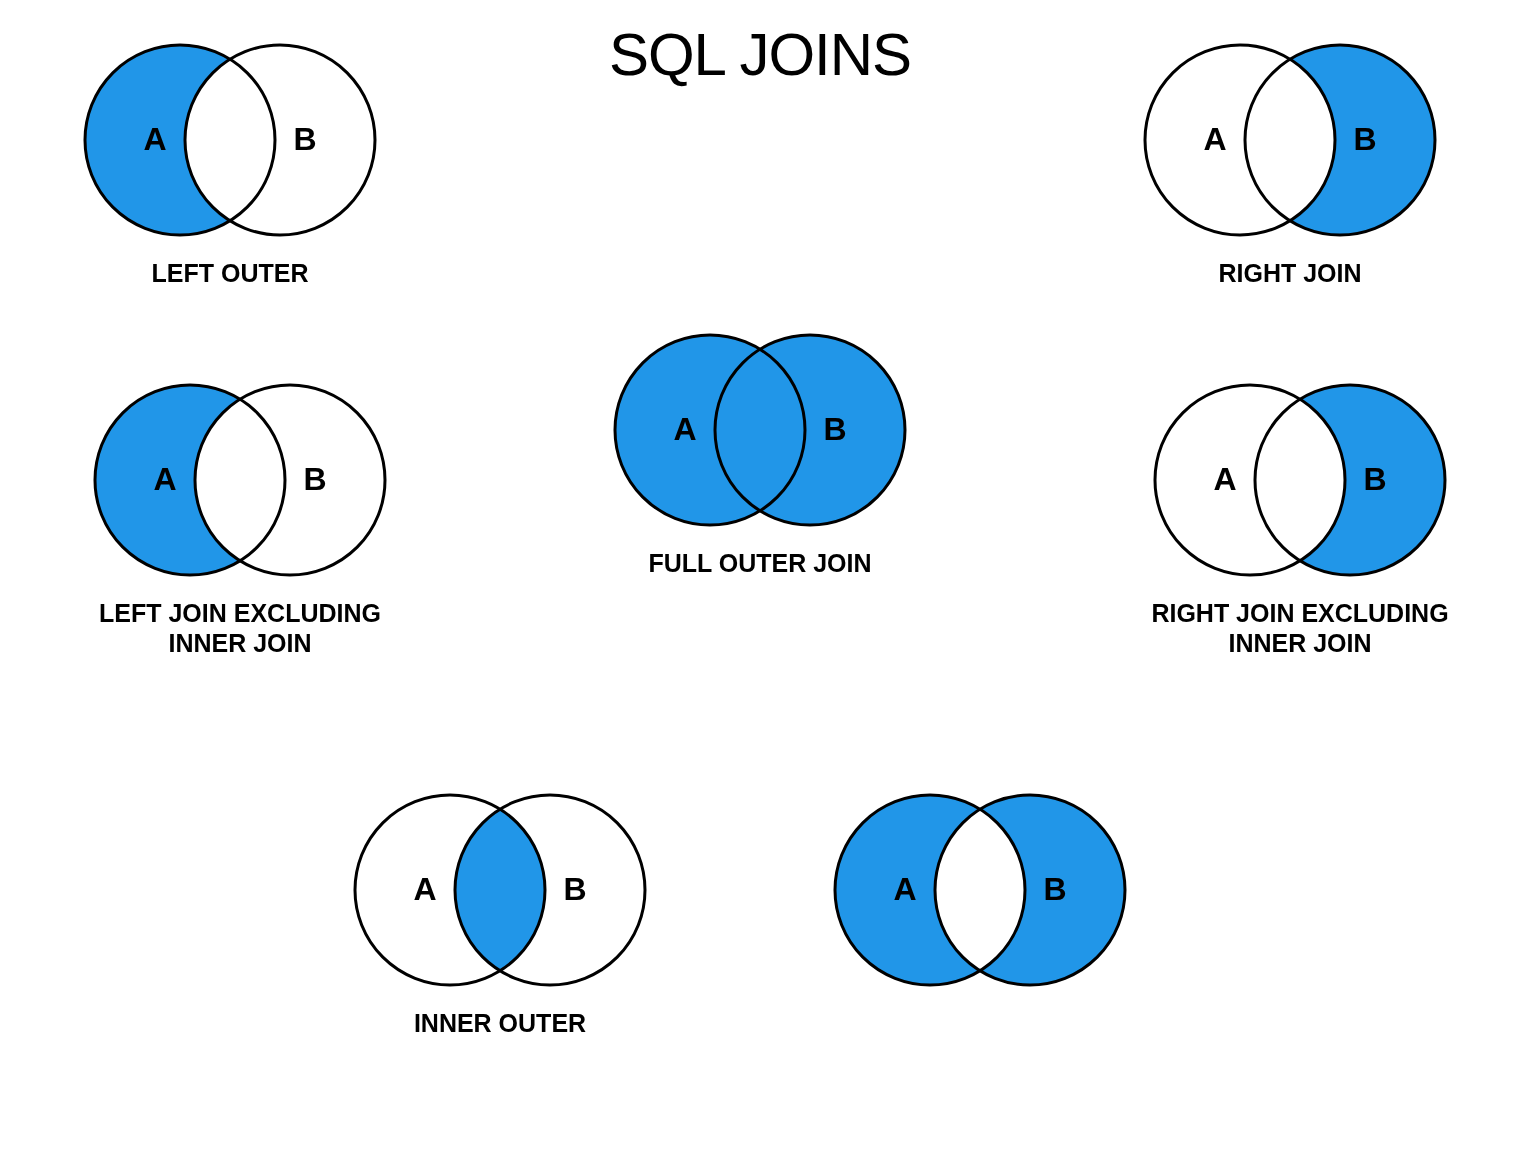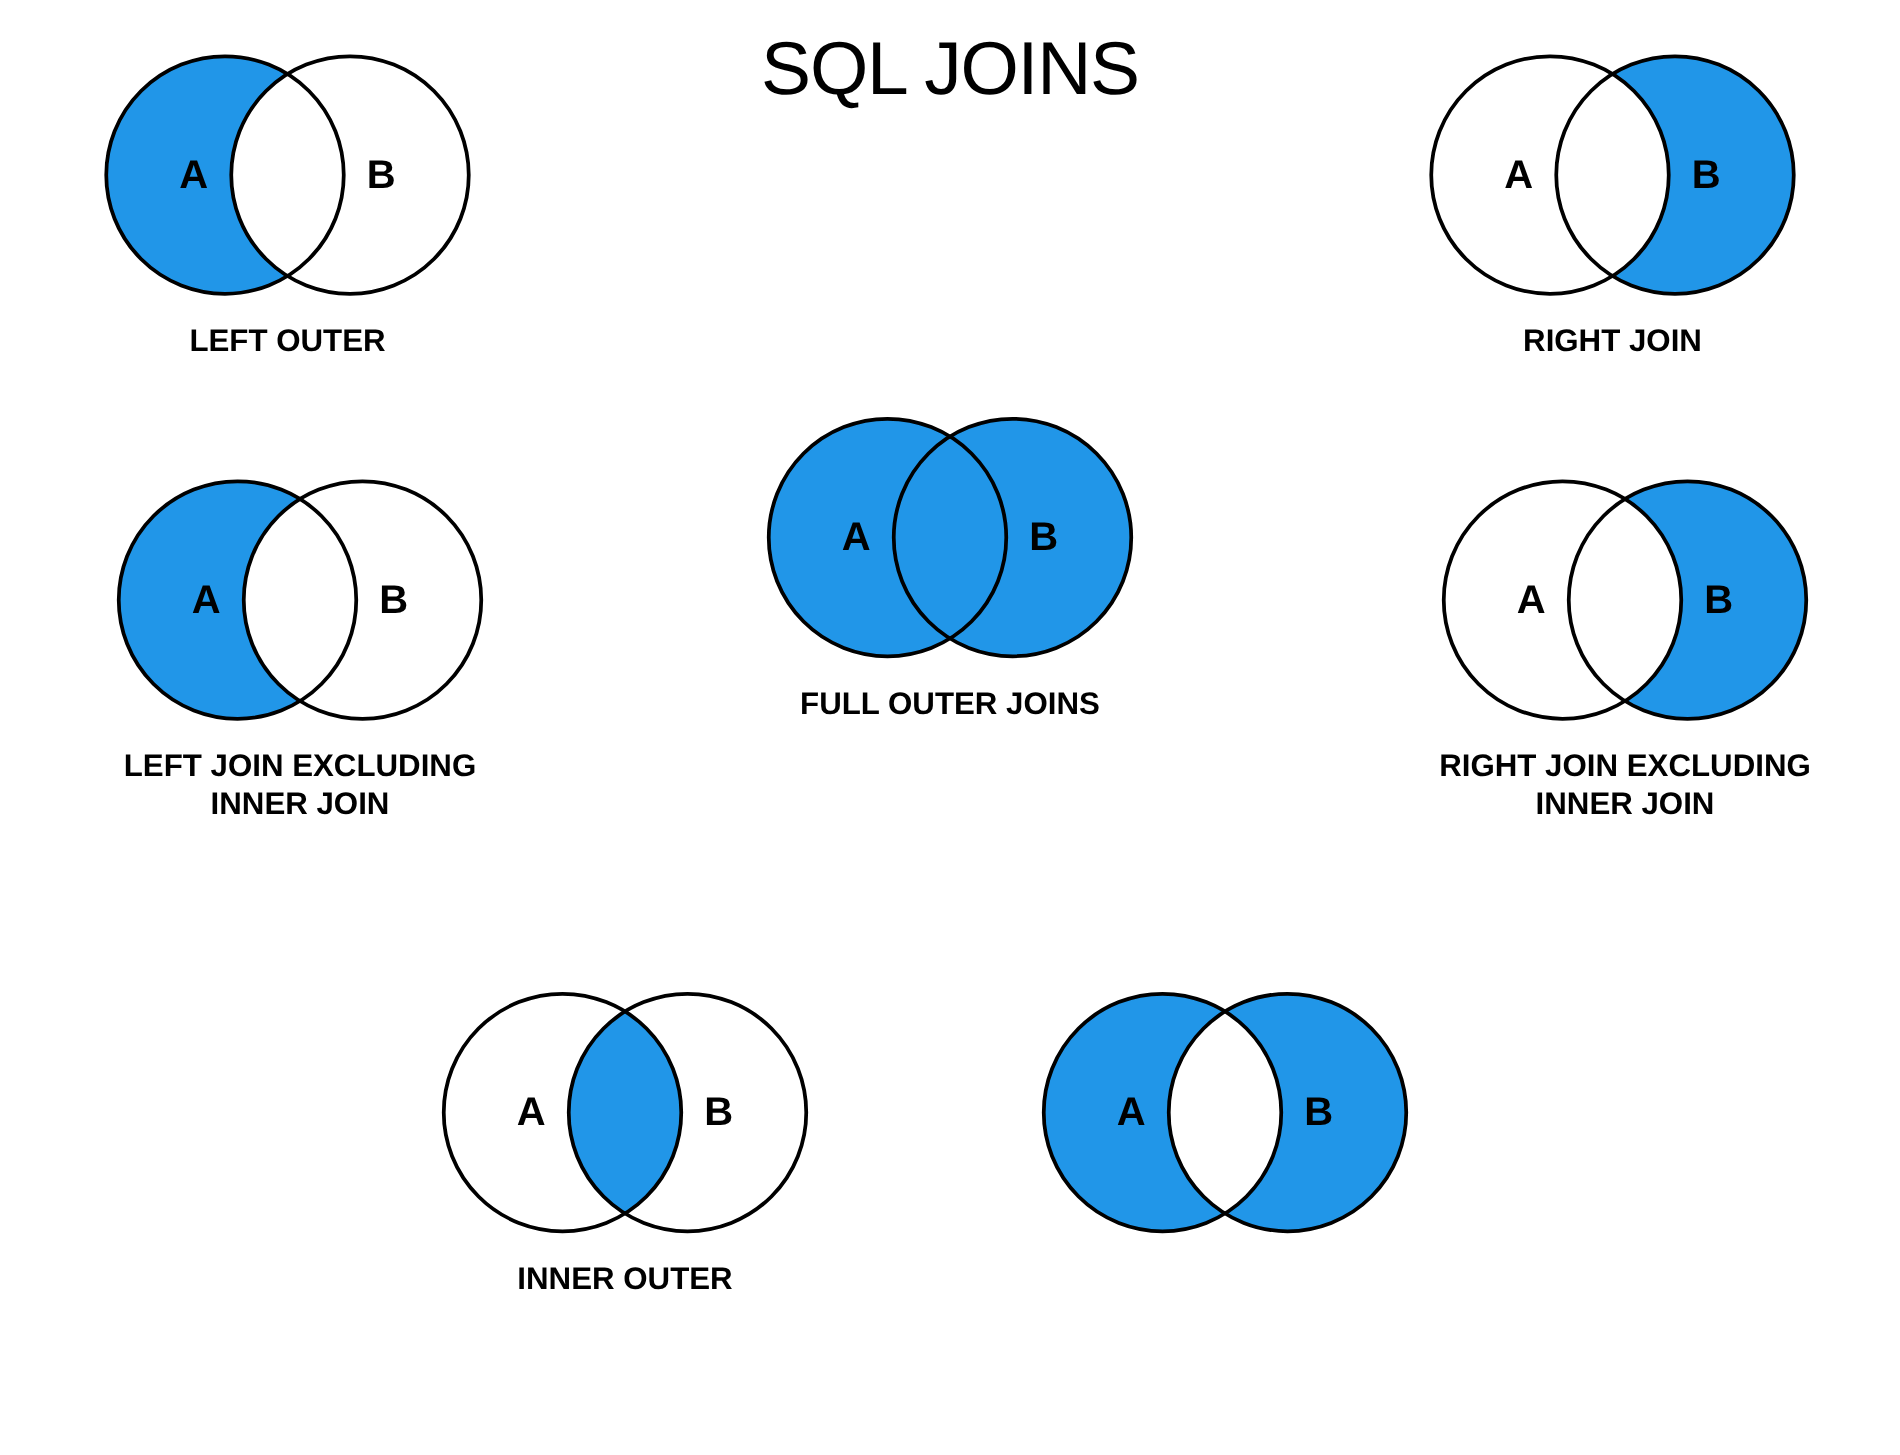--- a/index.html
+++ b/index.html
@@ -78,21 +78,21 @@
 
 <div class="venn-group" style="left:600px; top:330px;">
   <svg class="venn-svg" width="320" height="200" viewBox="0 0 320 200">
     <circle cx="110" cy="100" r="95" fill="#2196e8"></circle>
     <circle cx="210" cy="100" r="95" fill="#2196e8"></circle>
     <circle cx="110" cy="100" r="95" fill="none" stroke="#000" stroke-width="3"></circle>
     <circle cx="210" cy="100" r="95" fill="none" stroke="#000" stroke-width="3"></circle>
     <text x="85" y="110" text-anchor="middle" class="set-label">A</text>
     <text x="235" y="110" text-anchor="middle" class="set-label">B</text>
   </svg>
-  <div class="venn-label">FULL OUTER JOINS</div>
+  <div class="venn-label">FULL OUTER JOIN</div>
 </div>
 
 <div class="venn-group" style="left:70px; top:380px;">
   <svg class="venn-svg" width="320" height="200" viewBox="0 0 320 200">
     <defs>
       <mask id="maskLeftExcl">
         <rect width="320" height="200" fill="white"></rect>
         <circle cx="210" cy="100" r="95" fill="black"></circle>
       </mask>
     </defs>

